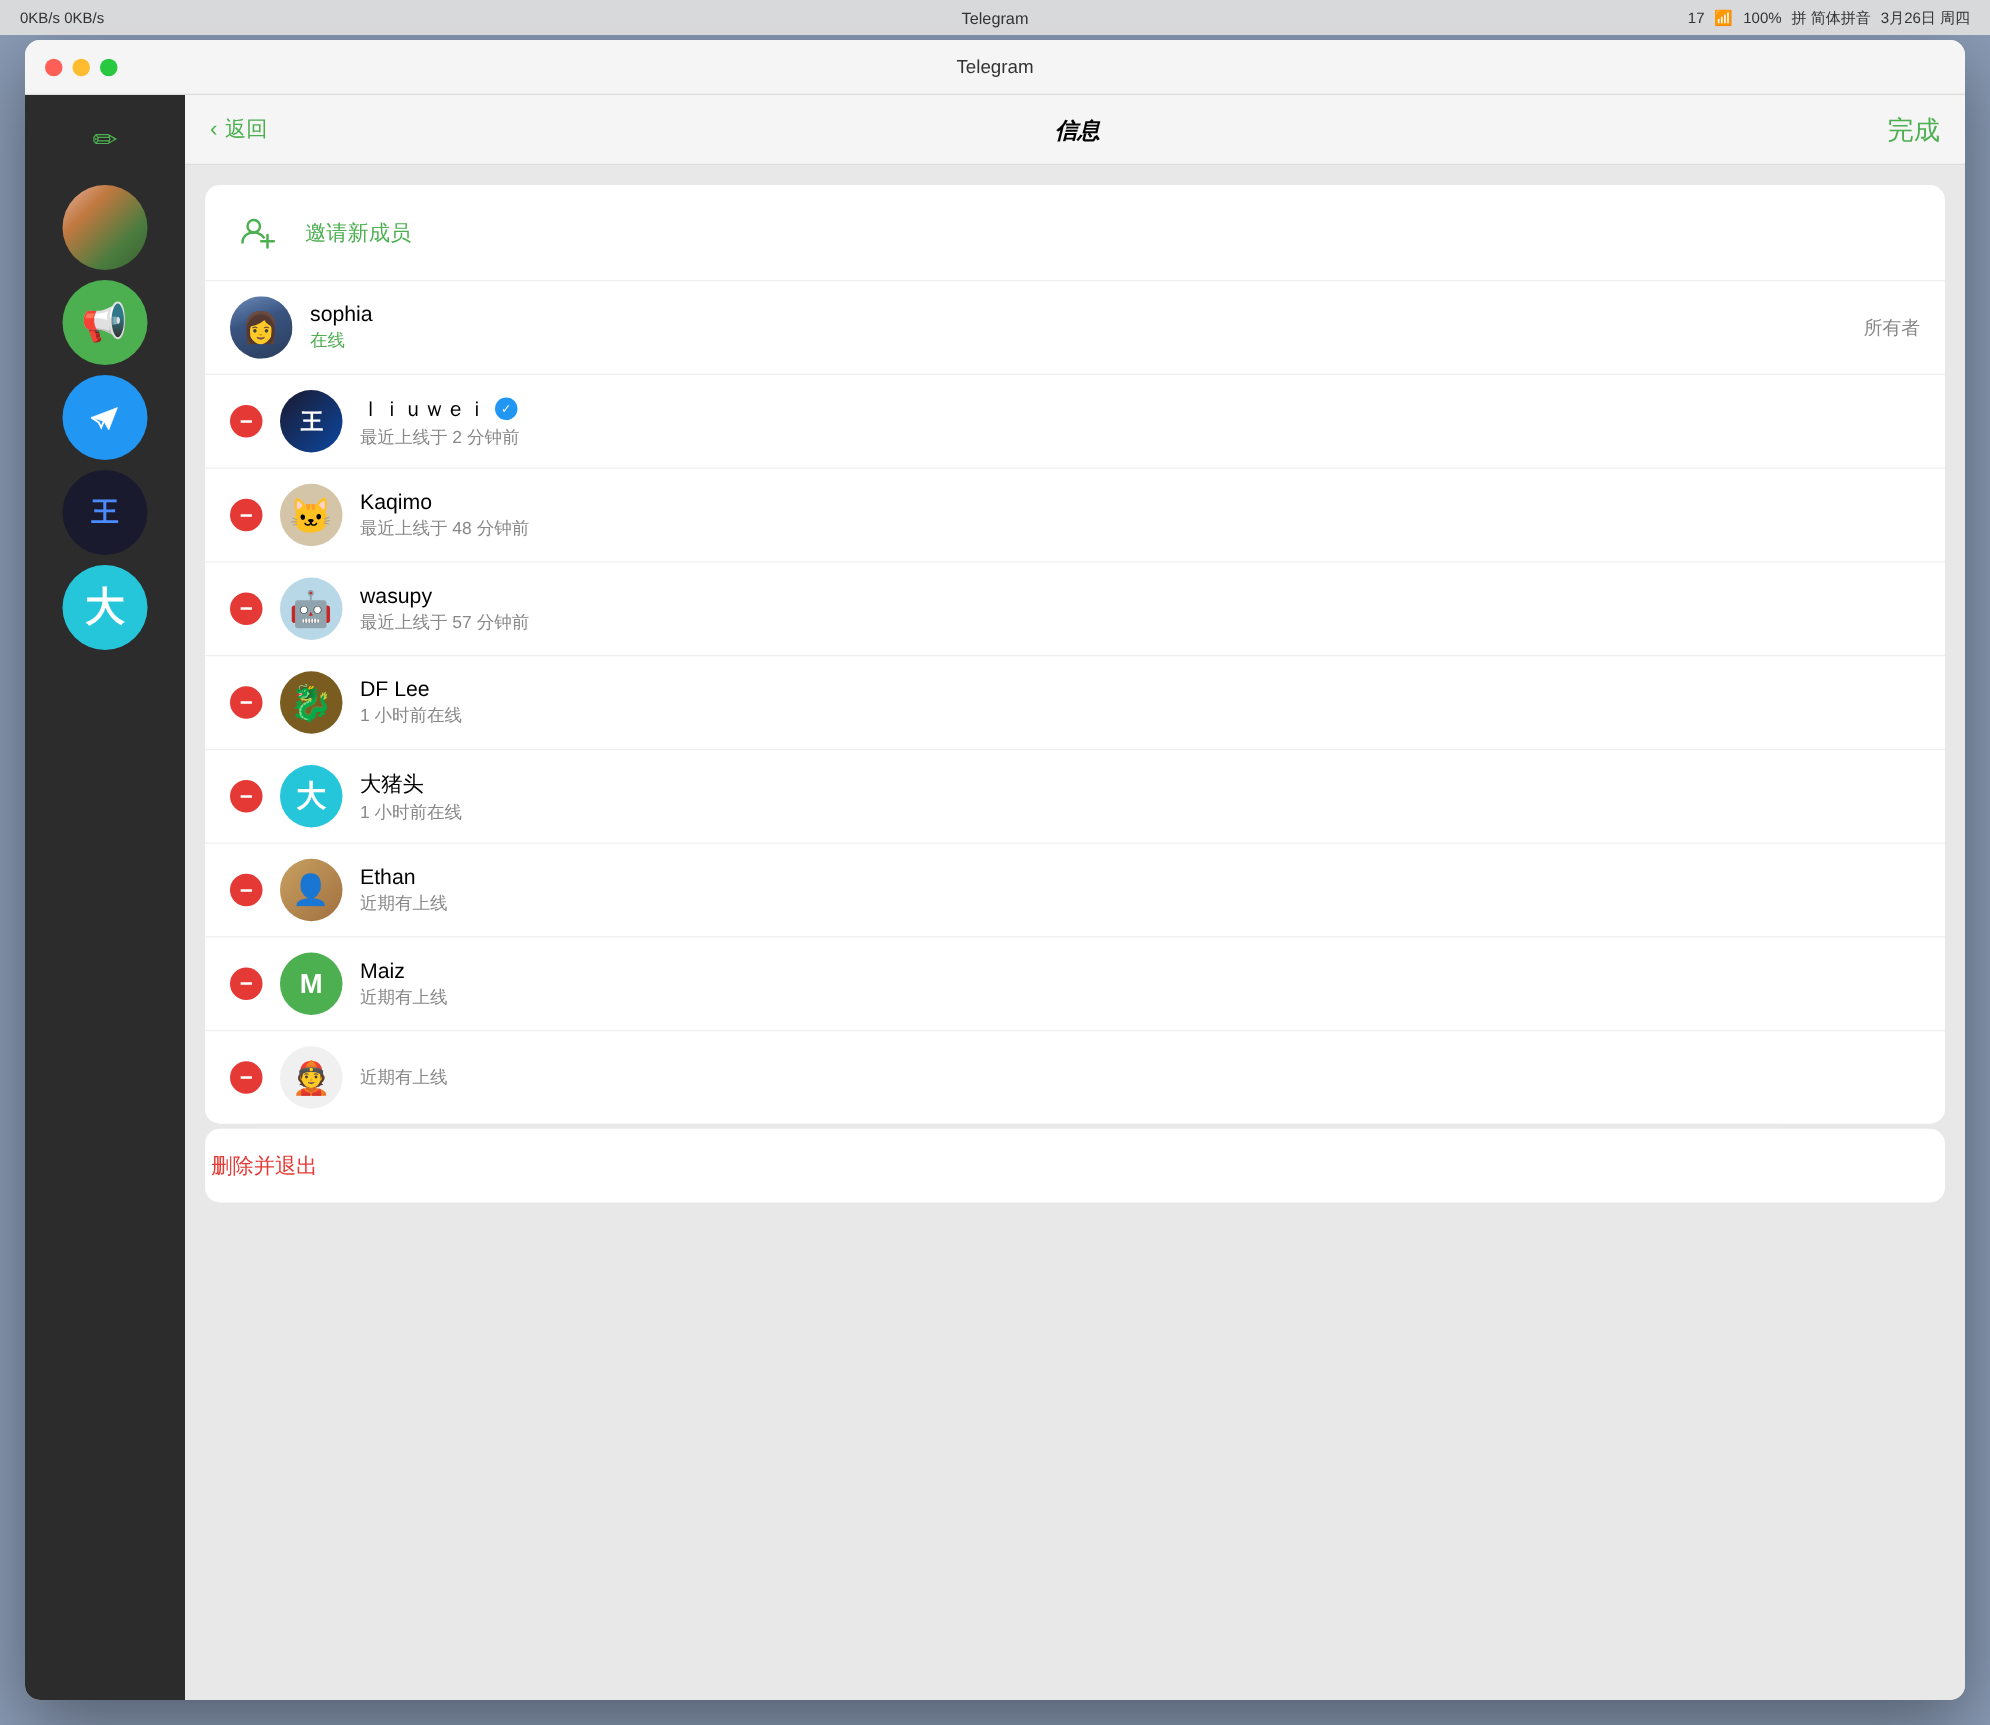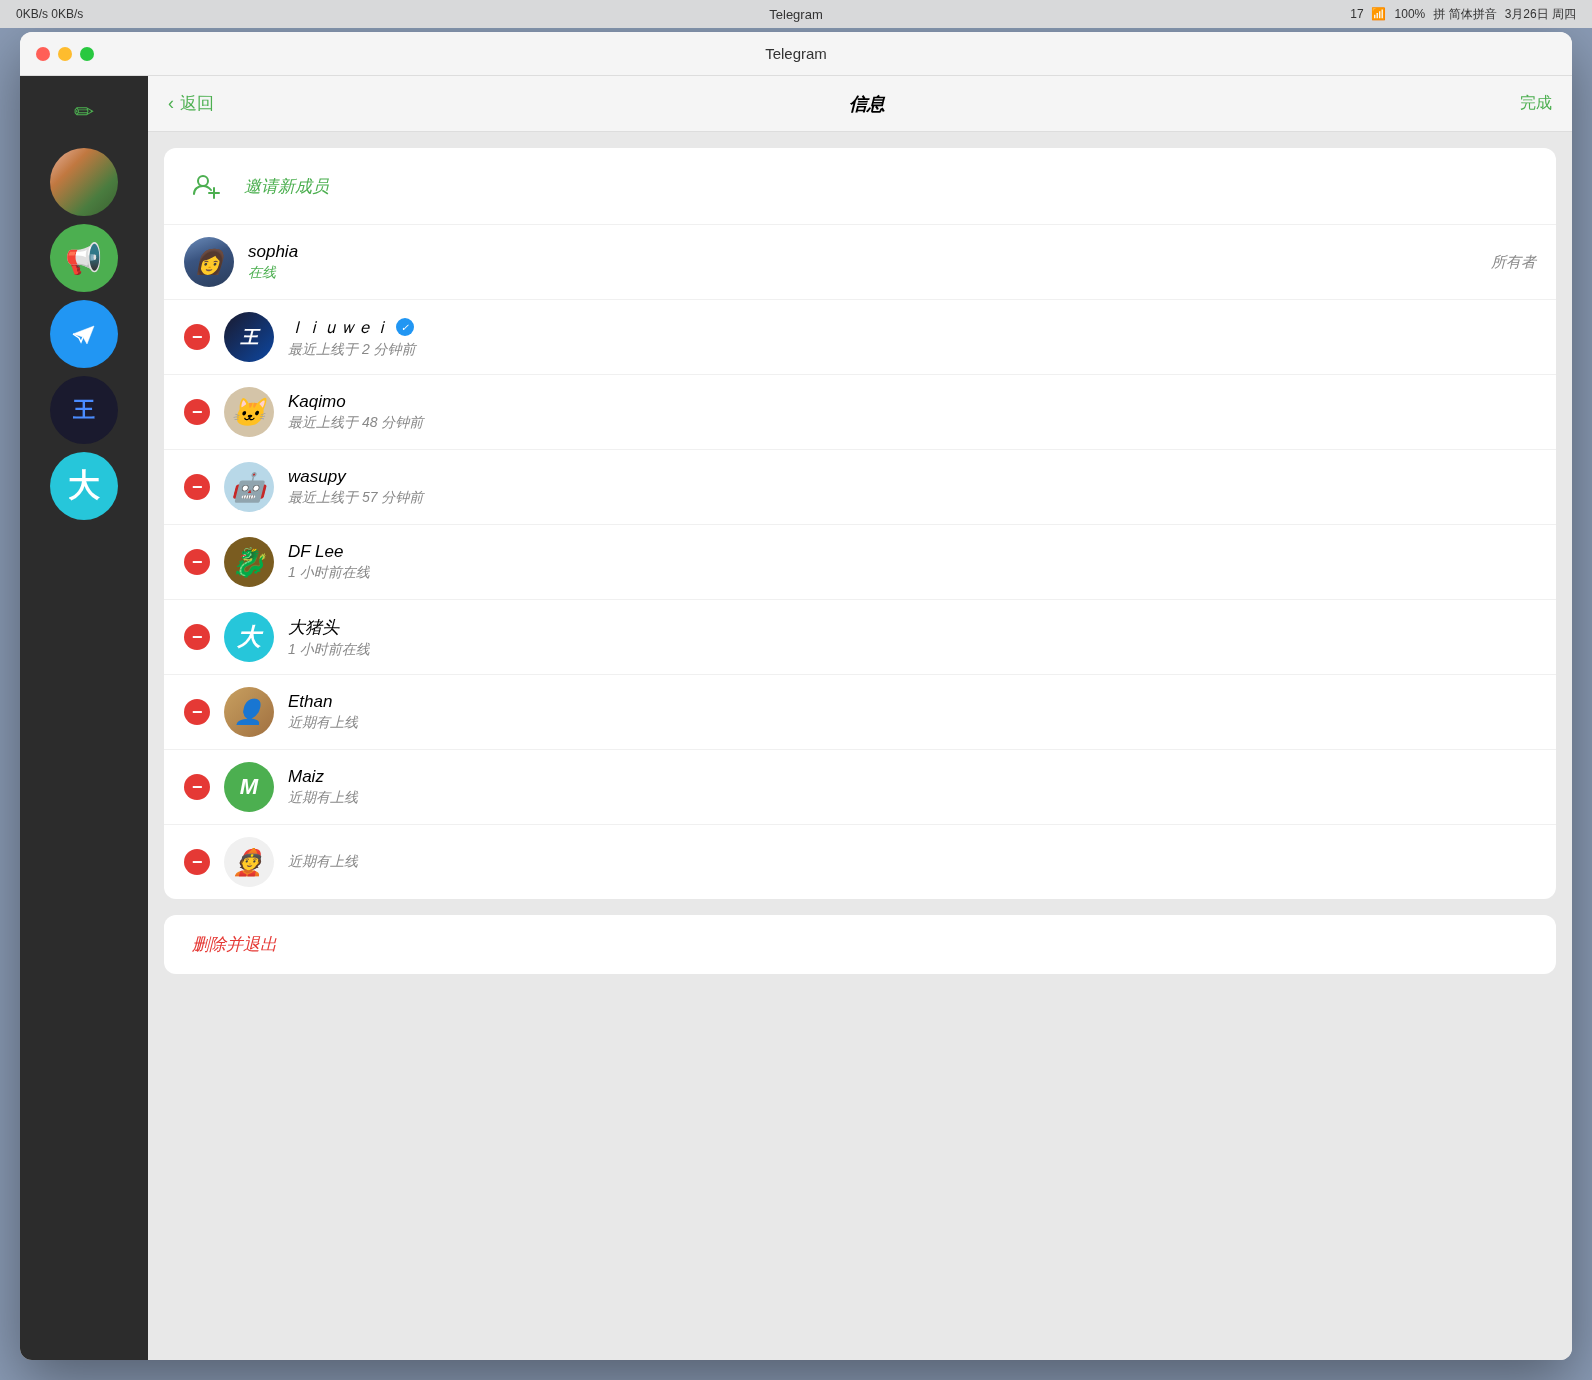--- a/index.html
+++ b/index.html
@@ -194,33 +194,32 @@
       color: #4CAF50;
     }
     .page-title {
       font-size: 18px;
       font-weight: 600;
       color: #000;
       font-style: italic;
     }
     .done-btn {
       color: #4CAF50;
-      font-size: 16px;
+      font-size: 21px;
       cursor: pointer;
     }
 
     
     .scroll-area {
       flex: 1;
       overflow-y: auto;
       padding: 16px;
       display: flex;
       flex-direction: column;
-      gap: 16px;
-      font-style: italic;
+      gap: 4px;
     }
 
     
     .card {
       background: white;
       border-radius: 12px;
       overflow: hidden;
     }
 
     
@@ -319,21 +318,21 @@
       align-items: center;
       justify-content: center;
       color: white;
       font-size: 10px;
     }
 
     
     .delete-card {
       background: white;
       border-radius: 12px;
-      padding: 18px 28px;
+      padding: 18px 5px;
       cursor: pointer;
     }
     .delete-text {
       color: #e53935;
       font-size: 17px;
     }
 
     
     .av-liuwei {
       background: linear-gradient(135deg, #1565c0, #0d47a1);

